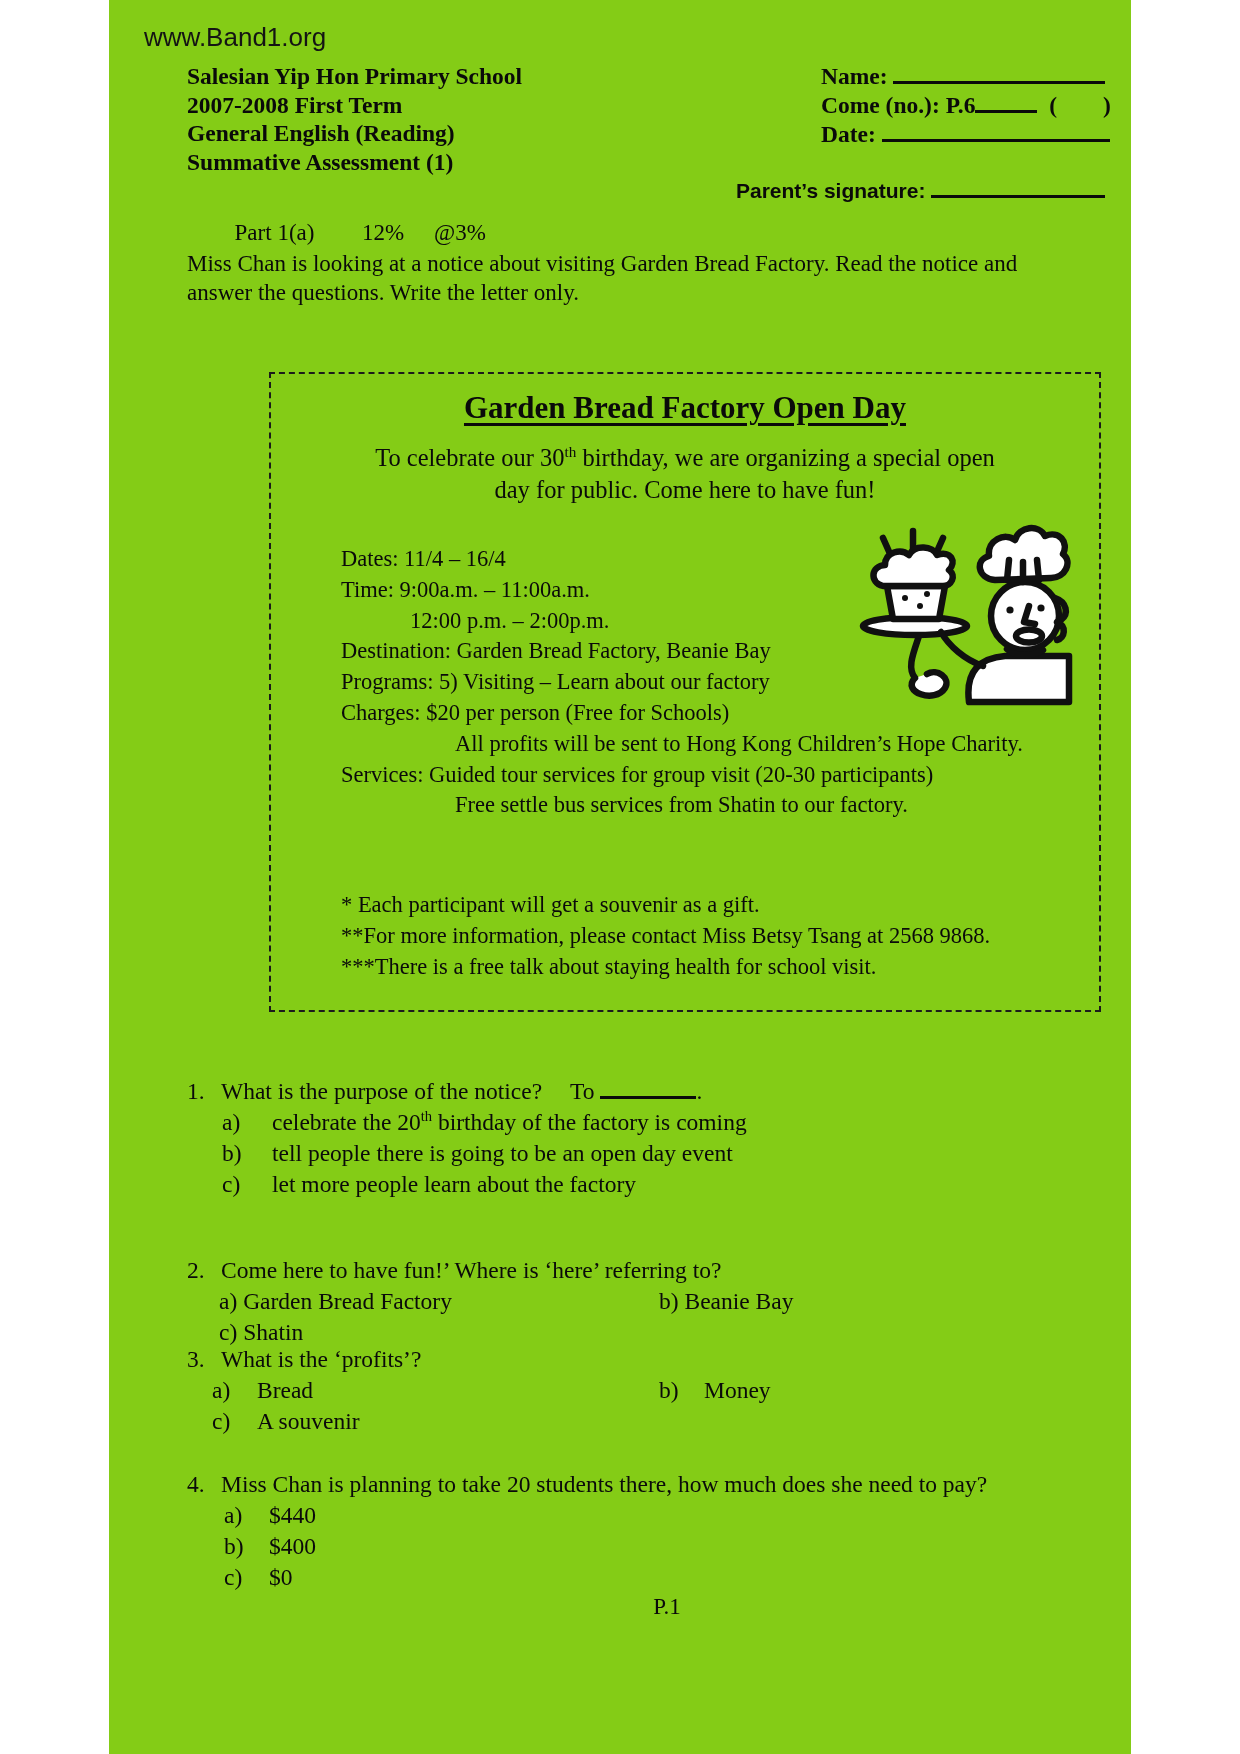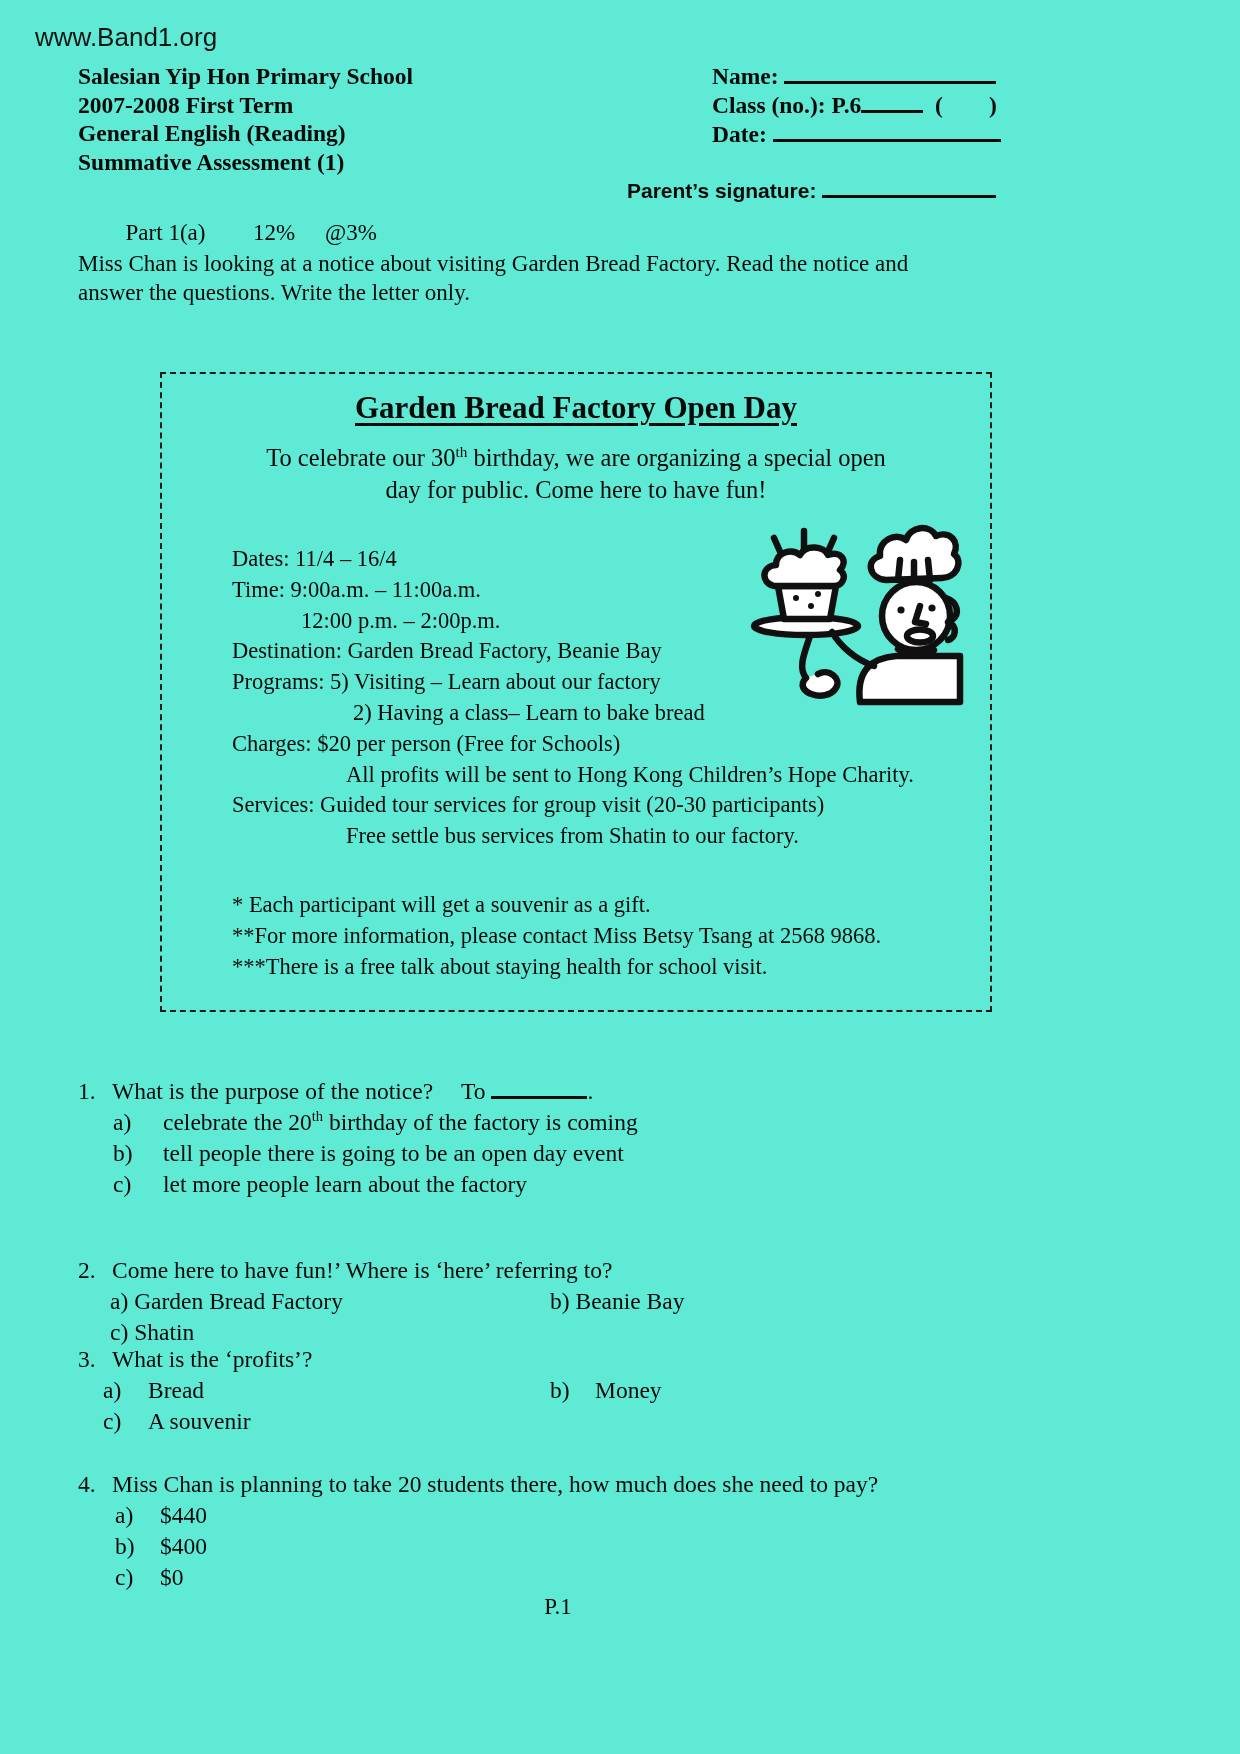--- a/index.html
+++ b/index.html
@@ -1,20 +1,20 @@
 <!DOCTYPE html>
 <html><head>
 <meta charset="utf-8">
 <title>Worksheet</title>
 <style>
   * { margin:0; padding:0; box-sizing:border-box; }
   html,body { background:#ffffff; }
   .page {
-    position:relative; width:1240px; height:1754px; margin:0 auto;
-    background:#5eead4; color:#0a0a0a;
+    position:relative; width:1022px; height:1754px; margin:0 auto;
+    background:#84cc16; color:#0a0a0a;
     font-family:"Liberation Serif", serif;
     overflow:hidden;
   }
   .watermark {
     position:absolute; left:35px; top:22px;
     font-family:"Liberation Sans", sans-serif; font-size:26px; color:#141414;
   }
   .school-block {
     position:absolute; left:78px; top:62px;
     font-weight:bold; font-size:23.5px; line-height:28.5px;
@@ -87,21 +87,21 @@
 
   <div class="school-block">
     <div>Salesian Yip Hon Primary School</div>
     <div>2007-2008 First Term</div>
     <div>General English (Reading)</div>
     <div>Summative Assessment (1)</div>
   </div>
 
   <div class="id-block">
     <div><span>Name:</span> <span class="blank blank-name"></span></div>
-    <div><span>Class (no.): P.6</span><span class="blank blank-class"></span>&nbsp;&nbsp;<span>(</span><span class="paren-gap"></span><span>)</span></div>
+    <div><span>Come (no.): P.6</span><span class="blank blank-class"></span>&nbsp;&nbsp;<span>(</span><span class="paren-gap"></span><span>)</span></div>
     <div><span>Date:</span> <span class="blank blank-date"></span></div>
   </div>
 
   <div class="signature-line">
     <span>Parent’s signature:</span>
     <span class="blank blank-signature"></span>
   </div>
 
   <div class="part-line">
     <span class="part-label">Part 1(a)</span><span class="part-weight">12%</span><span>@3%</span>
@@ -119,21 +119,20 @@
       <div><span>To celebrate our 30</span><sup class="th">th</sup><span> birthday, we are organizing a special open</span></div>
       <div>day for public. Come here to have fun!</div>
     </div>
 
     <div class="notice-details">
       <div>Dates: 11/4 – 16/4</div>
       <div>Time: 9:00a.m. – 11:00a.m.</div>
       <div class="ind-a">12:00 p.m. – 2:00p.m.</div>
       <div>Destination: Garden Bread Factory, Beanie Bay</div>
       <div>Programs: 5) Visiting – Learn about our factory</div>
-      <div class="ind-b">2) Having a class– Learn to bake bread</div>
       <div>Charges: $20 per person (Free for Schools)</div>
       <div class="ind-c">All profits will be sent to Hong Kong Children’s Hope Charity.</div>
       <div>Services: Guided tour services for group visit (20-30 participants)</div>
       <div class="ind-c">Free settle bus services from Shatin to our factory.</div>
     </div>
 
     <div class="notice-footnotes">
       <div>* Each participant will get a souvenir as a gift.</div>
       <div>**For more information, please contact Miss Betsy Tsang at 2568 9868.</div>
       <div>***There is a free talk about staying health for school visit.</div>

